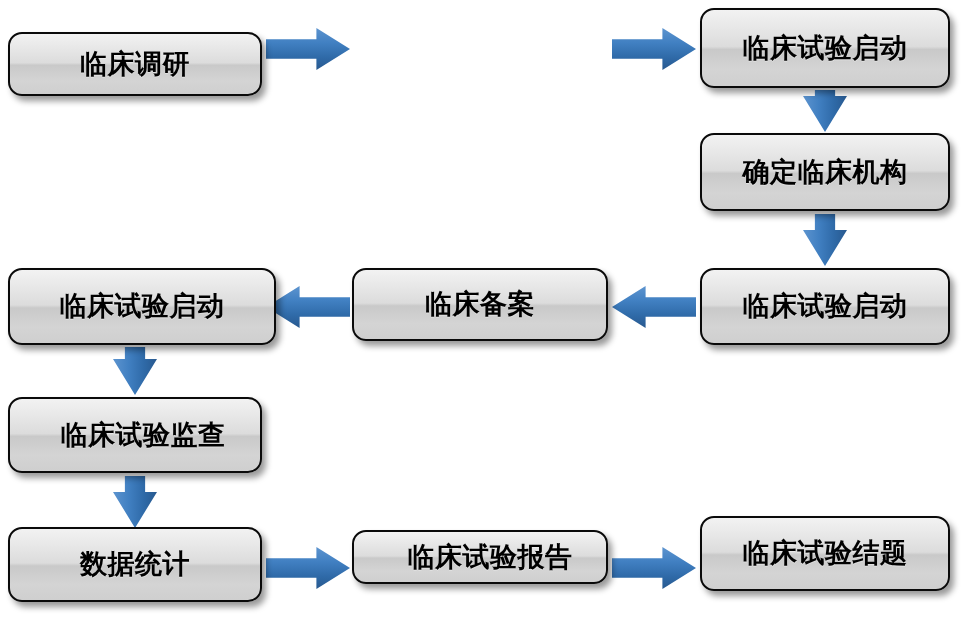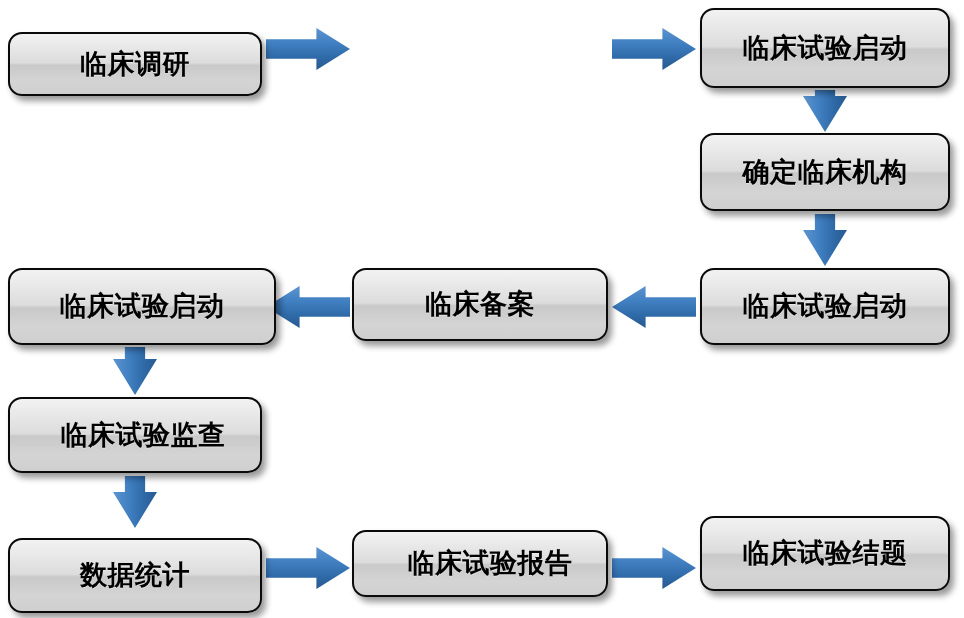--- a/index.html
+++ b/index.html
@@ -73,24 +73,24 @@
     </div>
     <div class="node" style="left: 352px; top: 268px; width: 256px; height: 73px;">
       <span class="label">临床备案</span>
     </div>
     <div class="node" style="left: 8px; top: 268px; width: 268px; height: 77px;">
       <span class="label">临床试验启动</span>
     </div>
     <div class="node" style="left: 8px; top: 397px; width: 254px; height: 76px; padding-left: 16px;">
       <span class="label">临床试验监查</span>
     </div>
-    <div class="node" style="left: 8px; top: 538px; width: 254px; height: 75px;">
+    <div class="node" style="left: 8px; top: 527px; width: 254px; height: 75px;">
       <span class="label">数据统计</span>
     </div>
-    <div class="node" style="left: 352px; top: 530px; width: 256px; height: 67px; padding-left: 20px;">
+    <div class="node" style="left: 352px; top: 530px; width: 256px; height: 54px; padding-left: 20px;">
       <span class="label">临床试验报告</span>
     </div>
     <div class="node" style="left: 700px; top: 516px; width: 250px; height: 75px;">
       <span class="label">临床试验结题</span>
     </div>
     <div class="arrow" style="left: 266px; top: 28px; width: 84px; height: 42px;">
       <svg width="84" height="42" viewBox="0 0 84 42">
     <defs>
       <linearGradient id="gAa1" x1="0" y1="0" x2="0" y2="1">
         <stop offset="0%" stop-color="#5d94cf"></stop>

